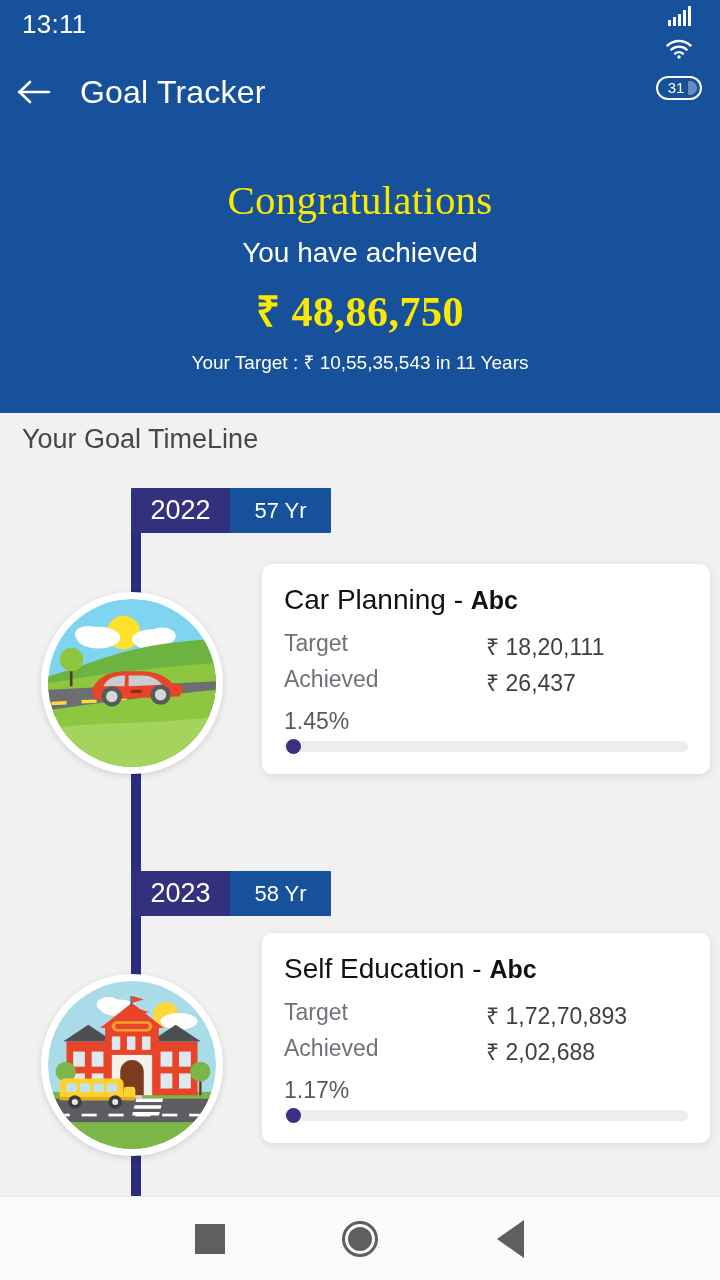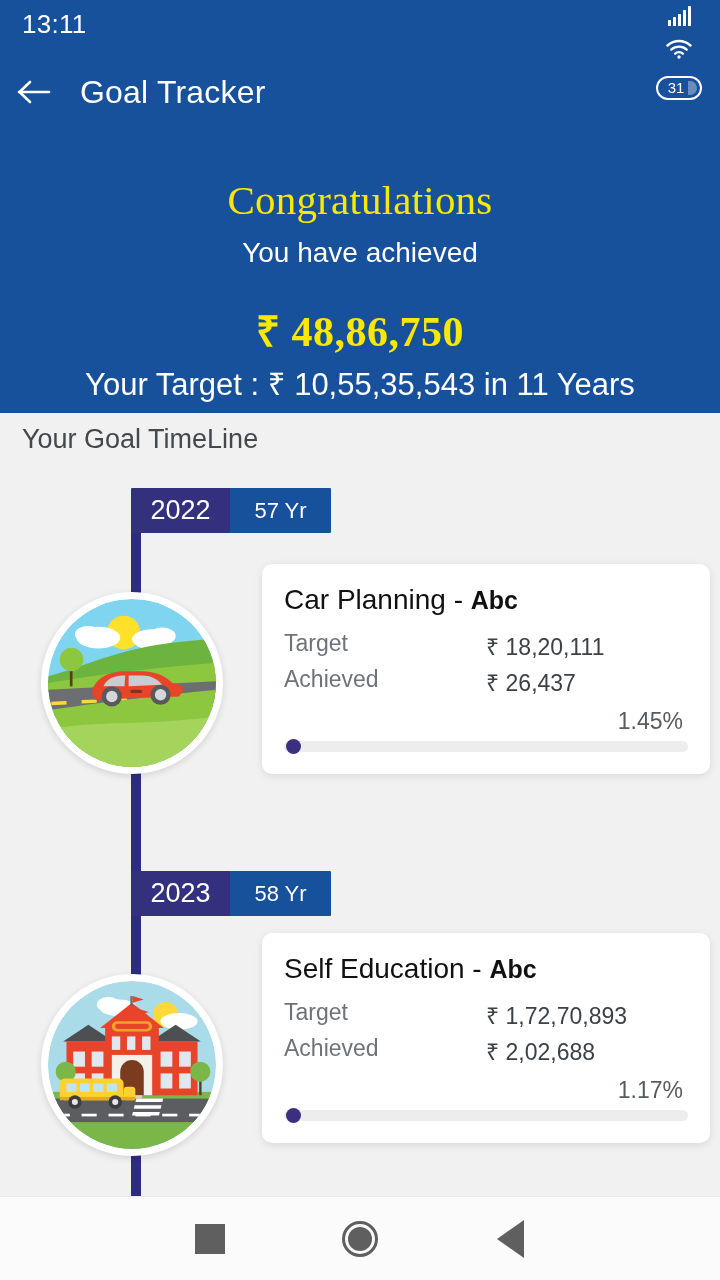--- a/index.html
+++ b/index.html
@@ -54,23 +54,23 @@
   
   .hero { position: absolute; top: 178px; left: 0; width: 720px; text-align: center; }
   .hero-congrats {
     font-family: "Liberation Serif", serif;
     color: #fbe800; font-size: 41px; font-weight: 400; letter-spacing: .2px;
     line-height: 1.1;
   }
   .hero-sub { color: #ffffff; font-size: 28px; margin-top: 14px; font-weight: 400; }
   .hero-amount {
     font-family: "Liberation Serif", serif;
-    color: #fbe800; font-size: 42px; font-weight: 700; margin-top: 32px; letter-spacing: .5px;
-  }
-  .hero-target { color: #ffffff; font-size: 31px; margin-top: 4px; font-weight: 400; }
+    color: #fbe800; font-size: 42px; font-weight: 700; margin-top: 12px; letter-spacing: .5px;
+  }
+  .hero-target { color: #ffffff; font-size: 19px; margin-top: 11px; font-weight: 400; }
 
   
   .timeline-wrap { position: absolute; top: 413px; left: 0; width: 720px; height: 783px; background: #f1f1f1; overflow: hidden; padding-left: 44px; }
   .section-title { position: absolute; top: 11px; left: 22px; color: #43484d; font-size: 27px; }
 
   .spine { position: absolute; left: 131px; top: 87px; width: 10px; height: 700px; background: #2d2d7f; }
 
   .year-badge { position: absolute; display: flex; height: 45px; border-radius: 1px; overflow: hidden; }
   .year-badge .yr {
     background: #33307e; color: #fff; width: 99px;
@@ -93,21 +93,21 @@
     border-radius: 10px; box-shadow: 0 2px 8px rgba(0,0,0,.10);
     padding: 20px 22px 22px 22px;
   }
   .goal-title { font-size: 28px; color: #111111; margin-bottom: 14px; white-space: nowrap; }
   .goal-title .sep { color: #111; }
   .goal-title .sub { font-weight: 700; font-size: 25px; }
   .goal-rows { font-size: 23px; }
   .goal-row { display: flex; margin-bottom: 4px; }
   .goal-row .k { color: #6d7378; width: 202px; }
   .goal-row .v { color: #3c4145; }
-  .goal-pct { text-align: right; color: #555b60; font-size: 23px; margin-top: 10px; padding-right: 5px; }
+  .goal-pct { color: #555b60; font-size: 23px; margin-top: 10px; padding-right: 5px; }
   .progress-track {
     position: relative; height: 11px; background: #ededed; border-radius: 6px; margin-top: 6px;
   }
   .progress-dot {
     position: absolute; left: 2px; top: -2px; width: 15px; height: 15px;
     border-radius: 50%; background: #3b3080;
   }
 
   
   .navbar {

